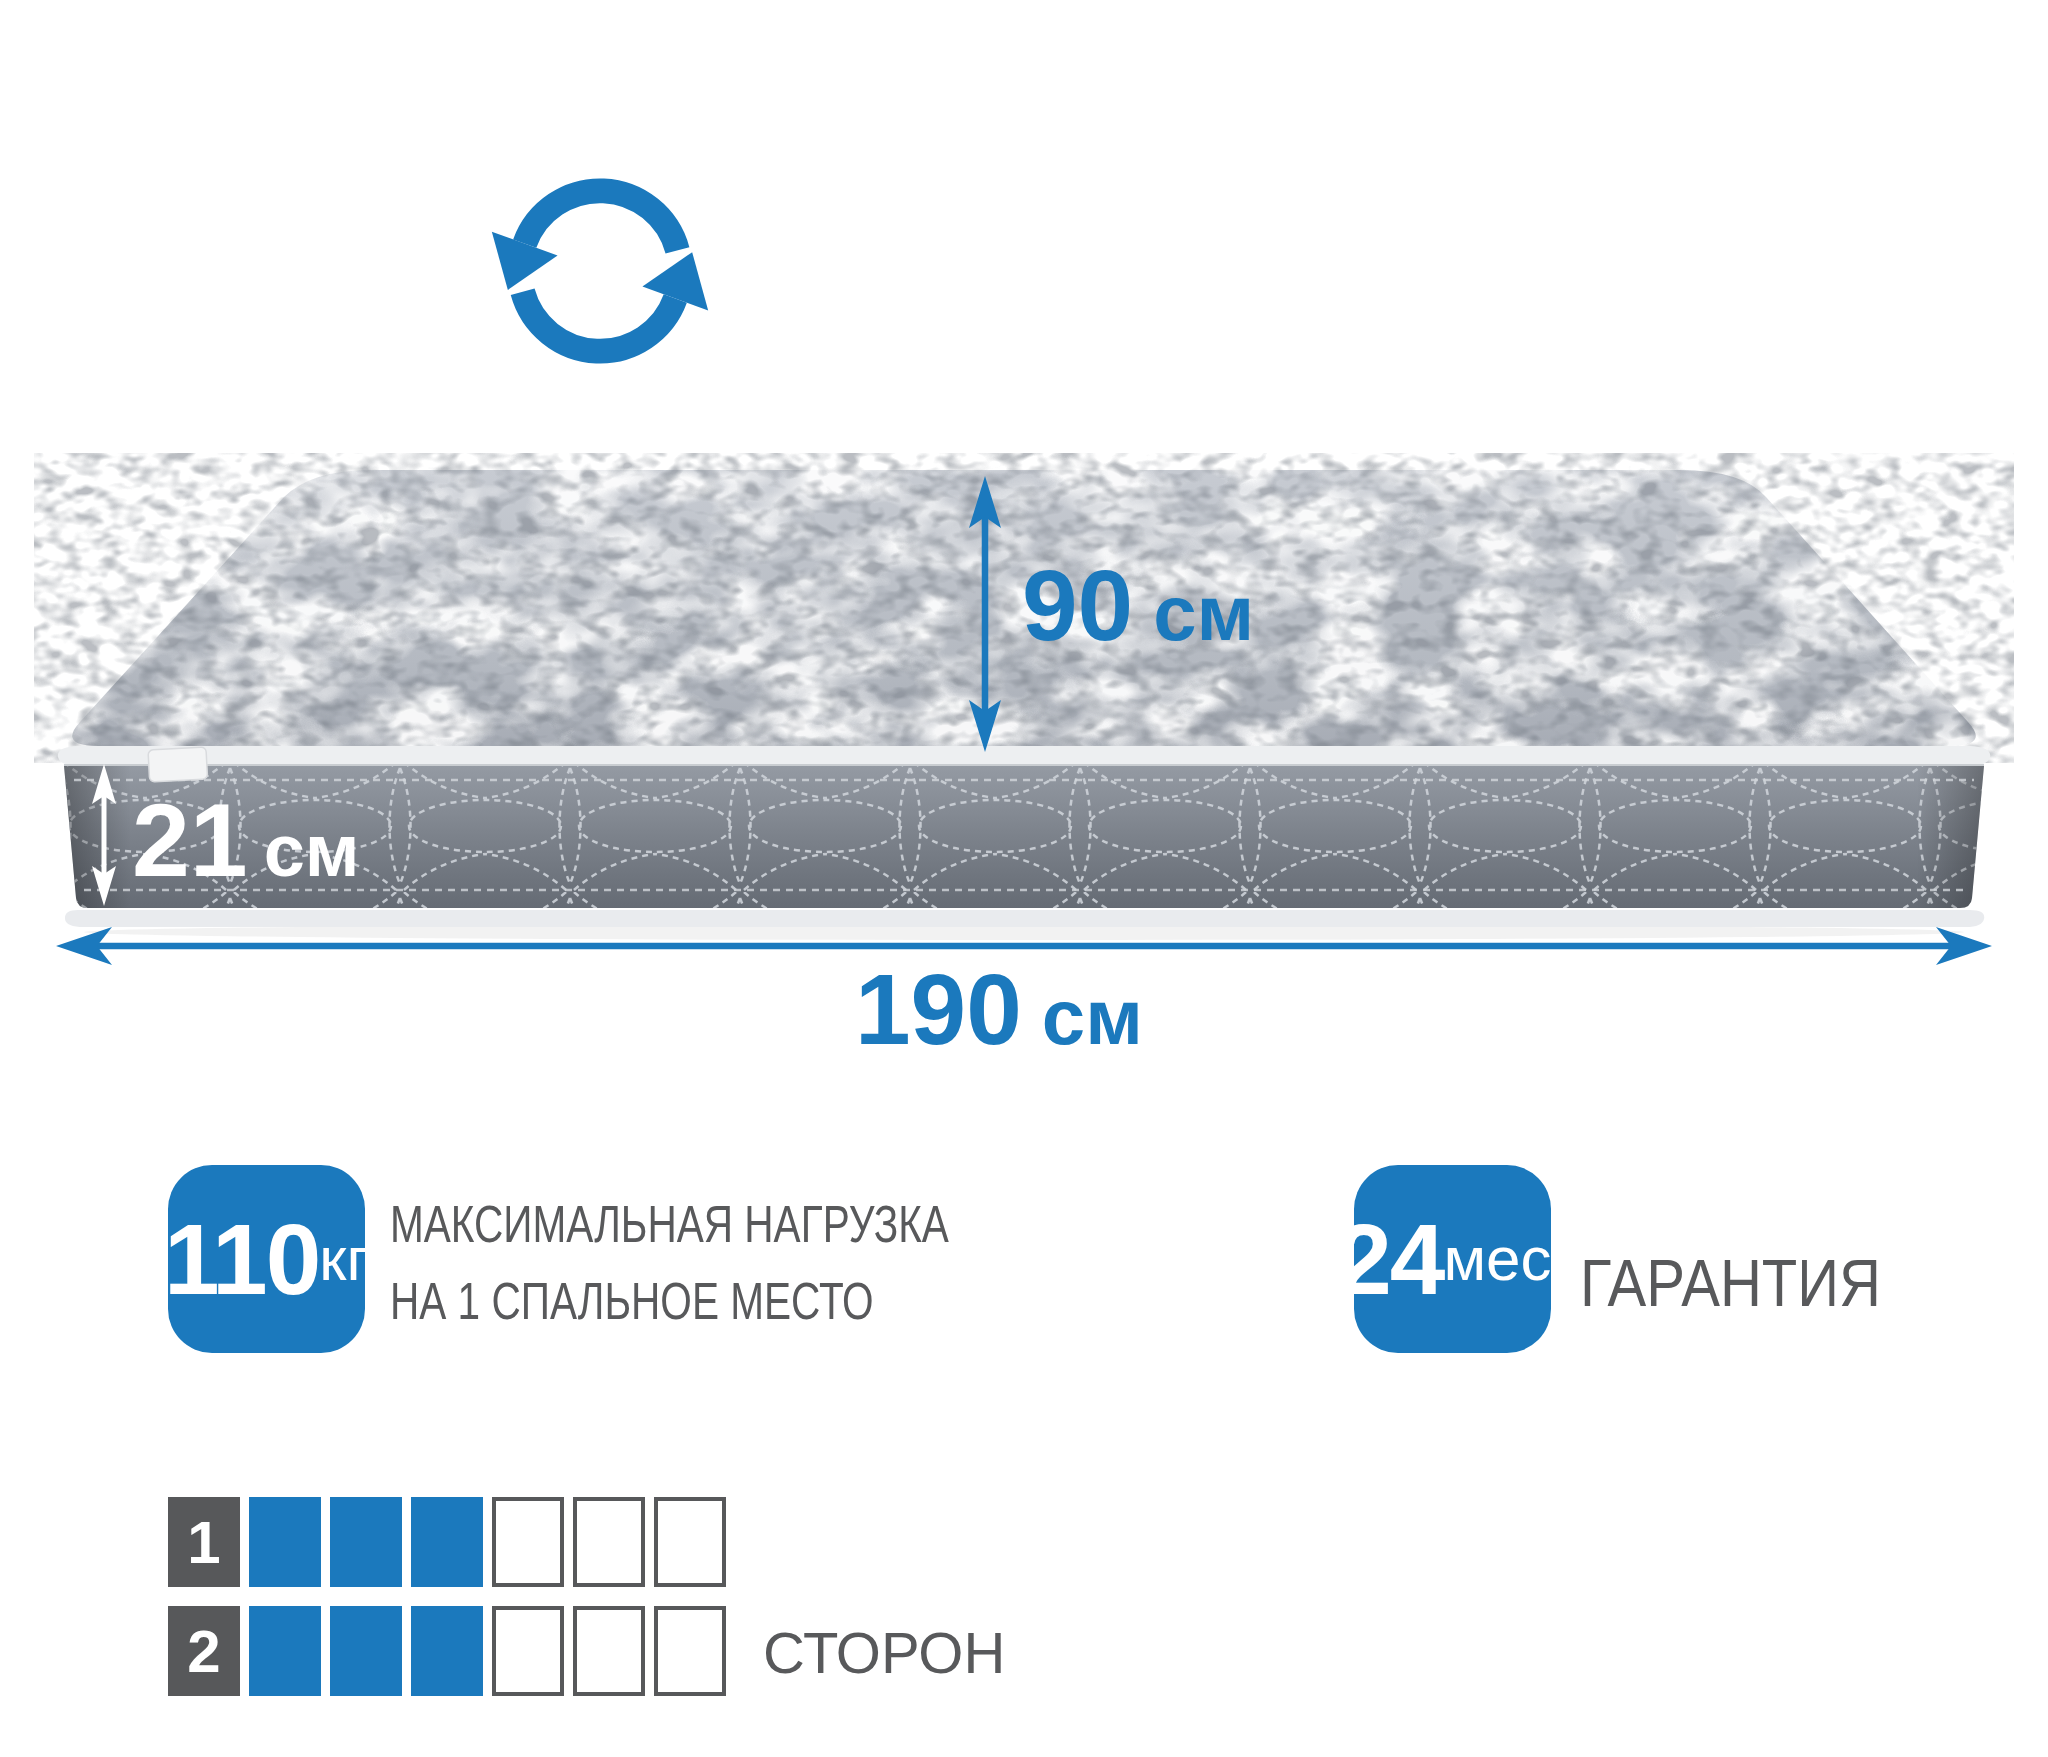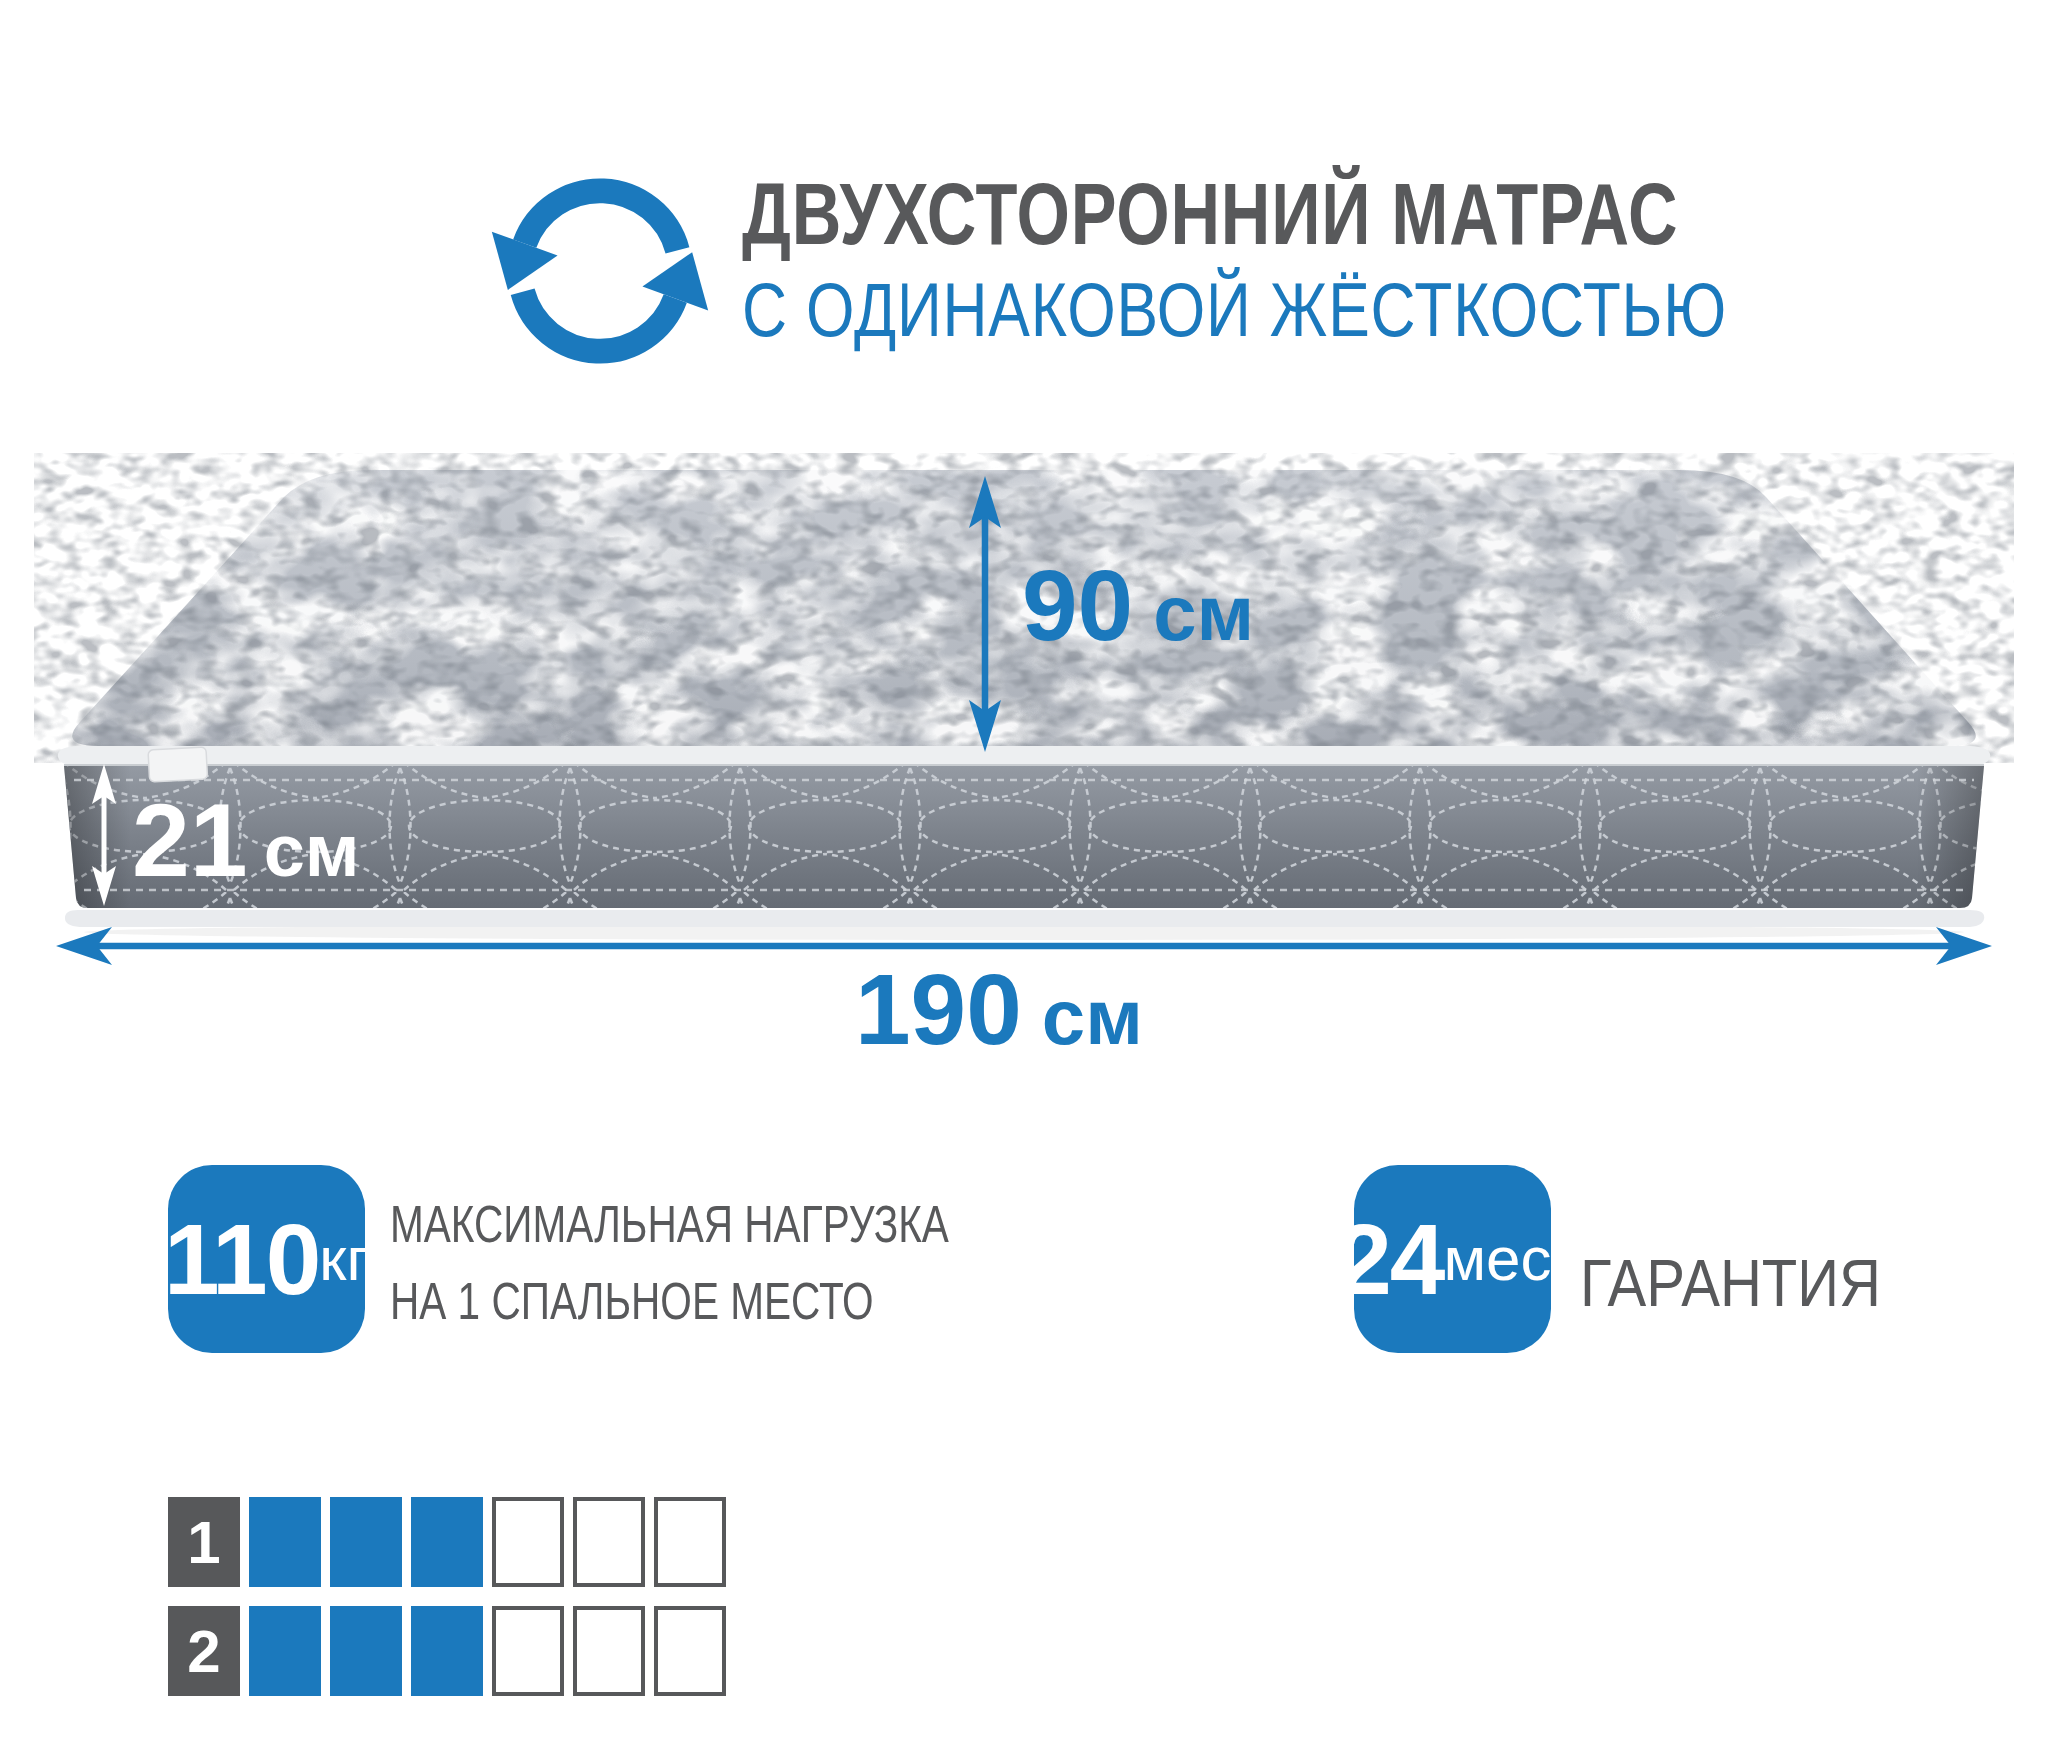--- a/index.html
+++ b/index.html
@@ -64,24 +64,20 @@
 
 <div class="stage">
 
   <svg class="roticon" viewBox="0 0 220 220" aria-hidden="true">
     <path d="M 185.4 91.8 A 78 78 0 0 0 36.7 85.3" fill="none" class="acc-s" stroke-width="24"></path>
     <polygon points="20.3,130.4 68.7,96.9 4.7,73.7" class="acc-f"></polygon>
     <path d="M 34.7 132.2 A 78 78 0 0 0 183.3 138.7" fill="none" class="acc-s" stroke-width="24"></path>
     <polygon points="199.7,93.6 215.3,150.3 151.3,127.1" class="acc-f"></polygon>
   </svg>
 
-  <div class="titles">
-    <div class="title">ДВУХСТОРОННИЙ МАТРАС</div>
-    <div class="subtitle">С ОДИНАКОВОЙ ЖЁСТКОСТЬЮ</div>
-  </div>
 
   <svg class="mattress-svg" viewBox="0 0 2048 1100">
     <defs>
       <linearGradient id="gTop" x1="0" y1="470" x2="0" y2="746" gradientUnits="userSpaceOnUse">
         <stop offset="0" stop-color="#c7cbd2"></stop>
         <stop offset="0.7" stop-color="#b4b9c1"></stop>
         <stop offset="1" stop-color="#a7acb5"></stop>
       </linearGradient>
       <linearGradient id="gSide" x1="0" y1="766" x2="0" y2="908" gradientUnits="userSpaceOnUse">
         <stop offset="0" stop-color="#949aa3"></stop>
@@ -202,14 +198,15 @@
       <div class="frow" style="gap:9px">
           <div class="fcell filled"></div>
           <div class="fcell filled"></div>
           <div class="fcell filled"></div>
           <div class="fcell"></div>
           <div class="fcell"></div>
           <div class="fcell"></div>
         </div>
     </div>
   </div>
+  <div class="flabel2">СТОРОН</div>
 
 </div>
 
 </body></html>

